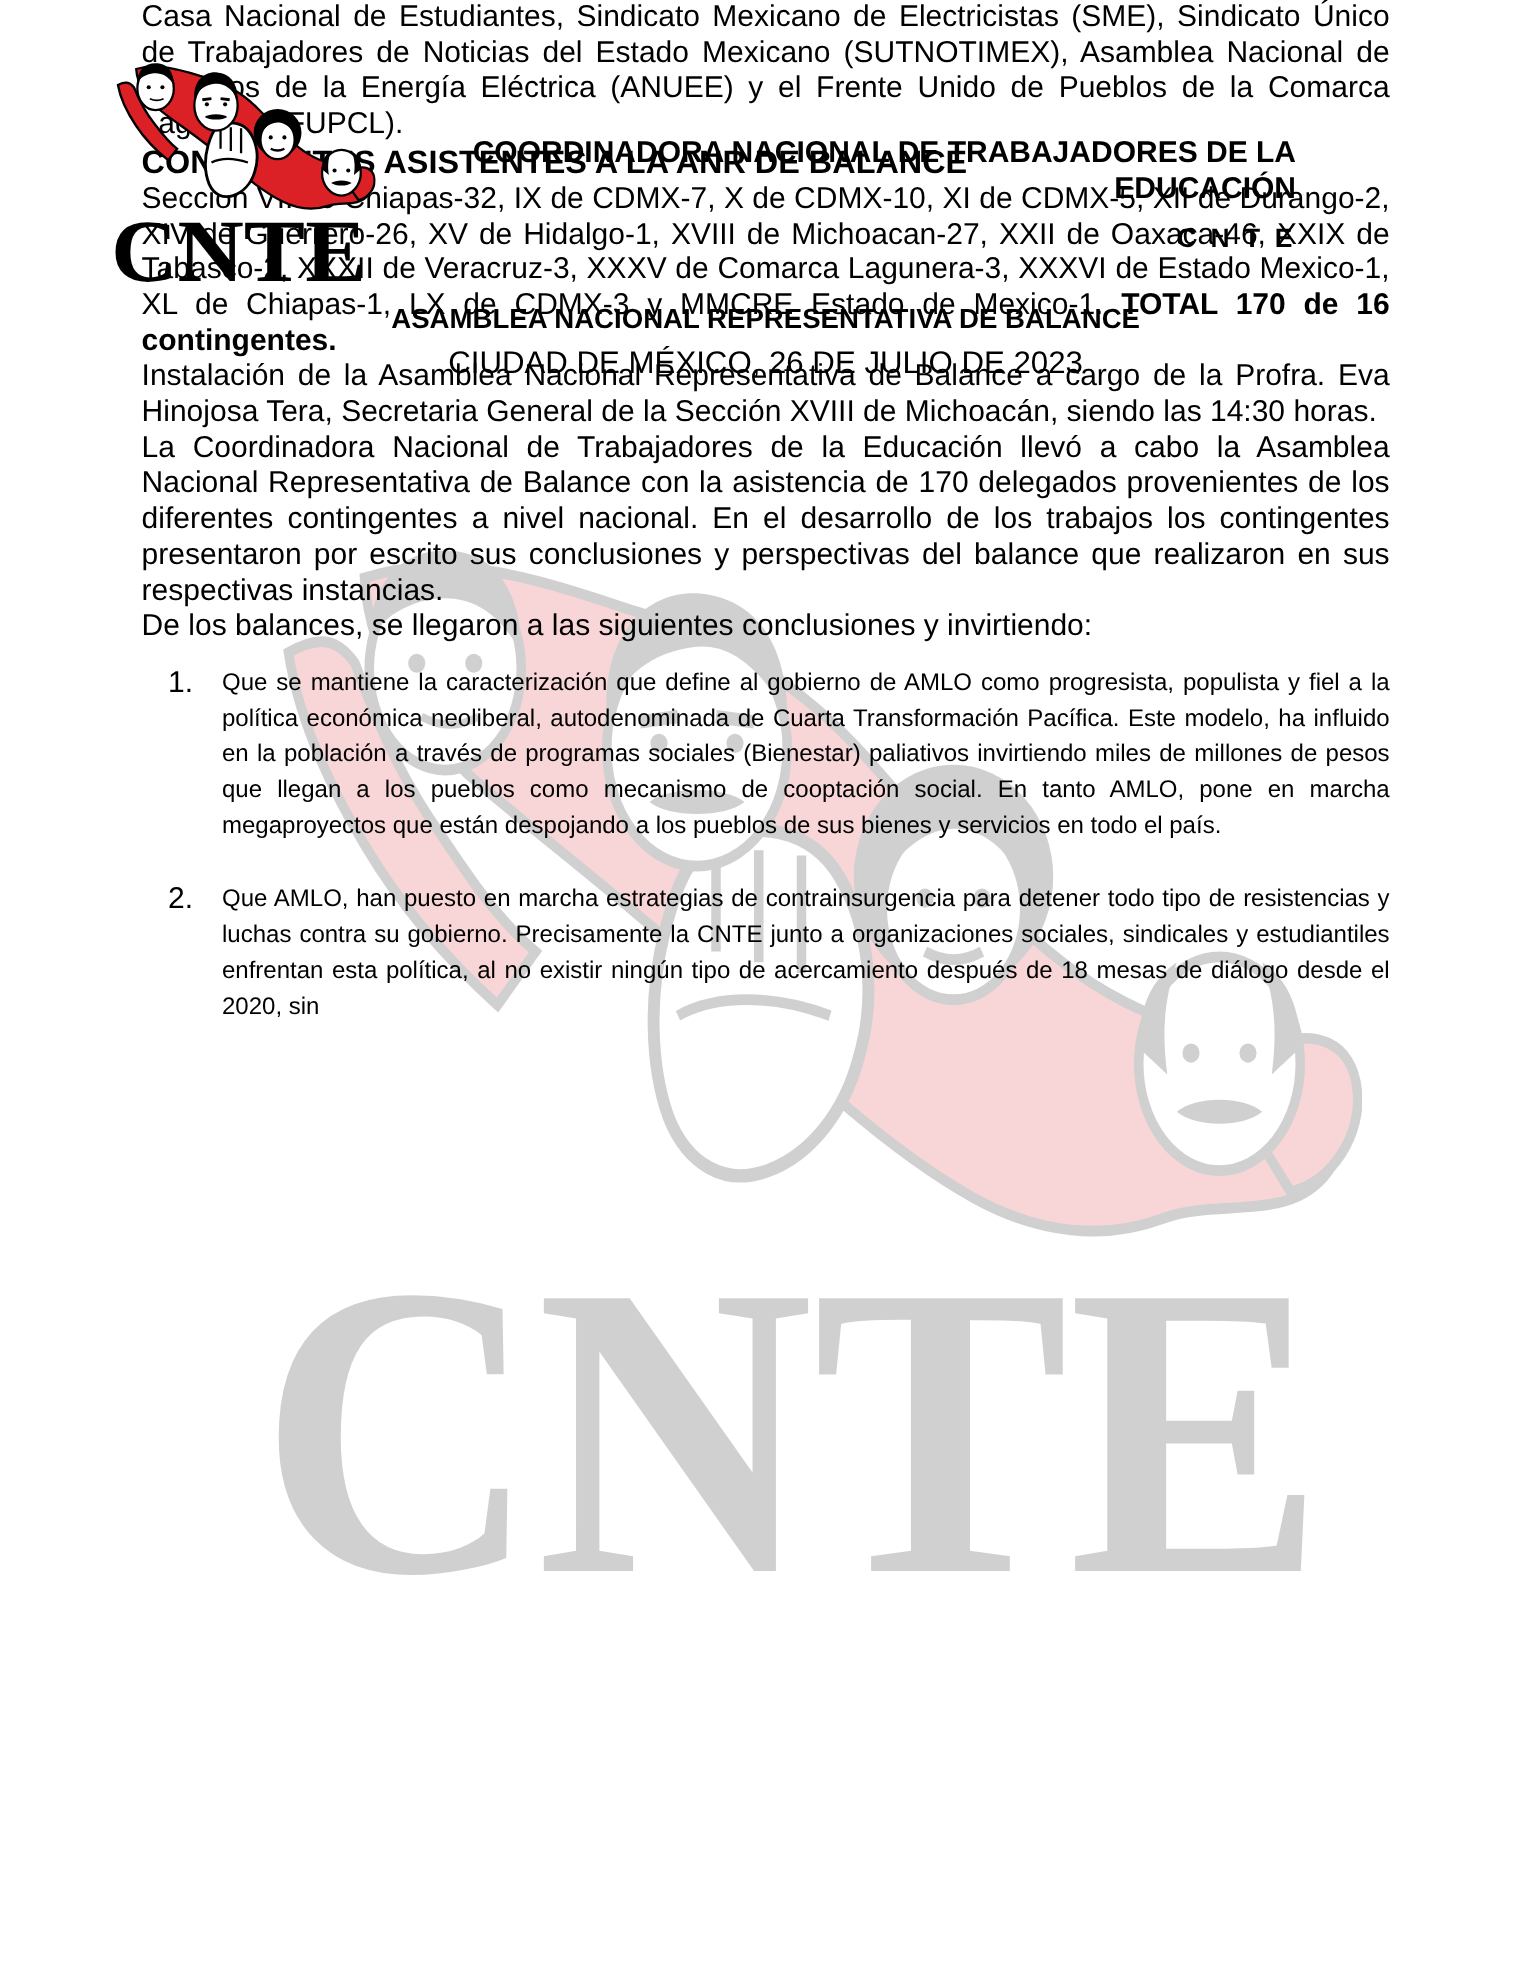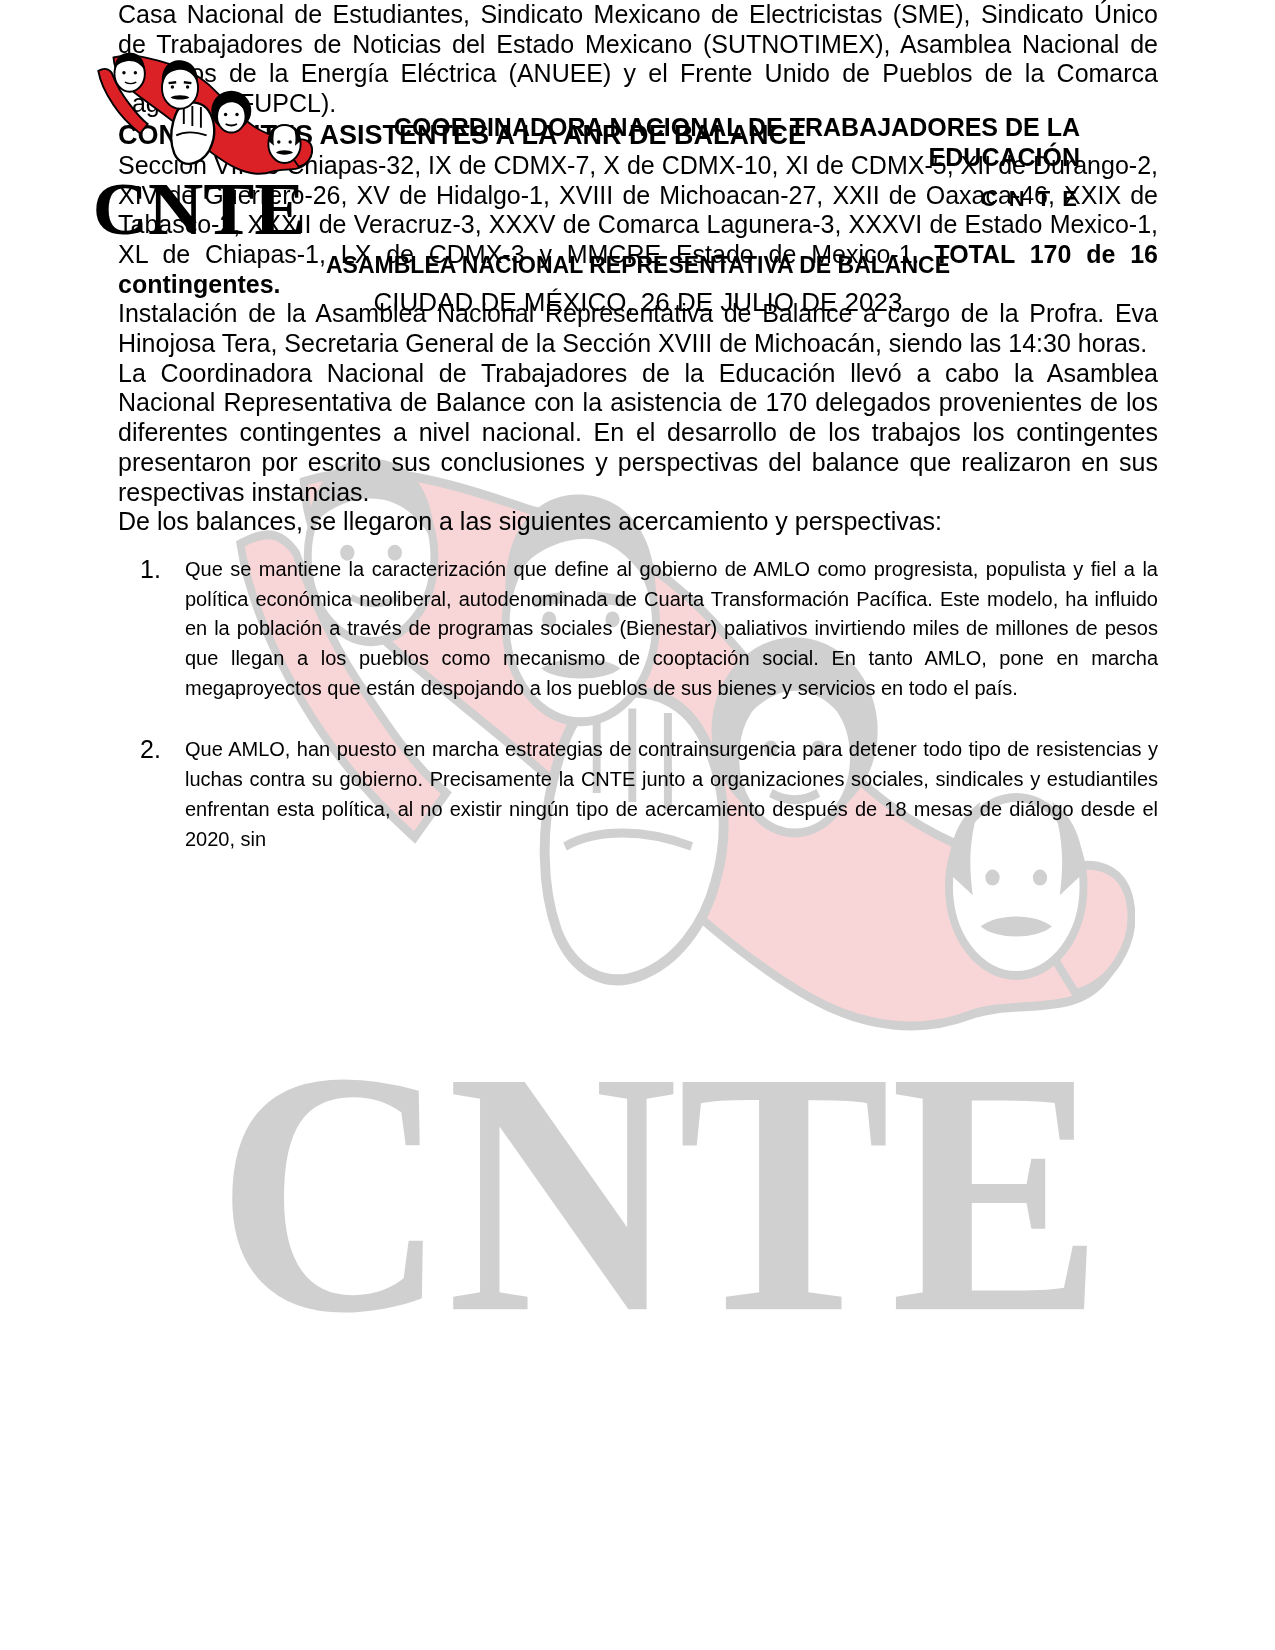--- a/index.html
+++ b/index.html
@@ -192,21 +192,21 @@
 
     <h2 class="h-contingentes">CONTIGENTES ASISTENTES A LA ANR DE BALANCE</h2>
 
     <p class="p-contingentes"><span>Sección VII de Chiapas-32, IX de CDMX-7, X de CDMX-10, XI de CDMX-5, XII de Durango-2, XIV de Guerrero-26, XV de Hidalgo-1, XVIII de Michoacan-27, XXII de Oaxaca-46, XXIX de Tabasco-2, XXXII de Veracruz-3, XXXV de Comarca Lagunera-3, XXXVI de Estado Mexico-1, XL de Chiapas-1, LX de CDMX-3 y MMCRE Estado de Mexico-1. </span><strong>TOTAL 170 de 16 contingentes.</strong></p>
 
     <p class="p-instalacion">Instalación de la Asamblea Nacional Representativa de Balance a cargo de la Profra. Eva Hinojosa Tera, Secretaria General de la Sección XVIII de Michoacán, siendo las 14:30 horas.</p>
 
 
     <p class="p-balance">La Coordinadora Nacional de Trabajadores de la Educación llevó a cabo la Asamblea Nacional Representativa de Balance con la asistencia de 170 delegados provenientes de los diferentes contingentes a nivel nacional. En el desarrollo de los trabajos los contingentes presentaron por escrito sus conclusiones y perspectivas del balance que realizaron en sus respectivas instancias.</p>
 
-    <p class="p-delos">De los balances, se llegaron a las siguientes acercamiento y perspectivas:</p>
+    <p class="p-delos">De los balances, se llegaron a las siguientes conclusiones y invirtiendo:</p>
 
     <div class="list-item item-1">
       <div class="num">1.</div>
       <div class="txt">Que se mantiene la caracterización que define al gobierno de AMLO como progresista, populista y fiel a la política económica neoliberal, autodenominada de Cuarta Transformación Pacífica. Este modelo, ha influido en la población a través de programas sociales (Bienestar) paliativos invirtiendo miles de millones de pesos que llegan a los pueblos como mecanismo de cooptación social. En tanto AMLO, pone en marcha megaproyectos que están despojando a los pueblos de sus bienes y servicios en todo el país.</div>
     </div>
 
     <div class="list-item item-2">
       <div class="num">2.</div>
       <div class="txt">Que AMLO, han puesto en marcha estrategias de contrainsurgencia para detener todo tipo de resistencias y luchas contra su gobierno. Precisamente la CNTE junto a organizaciones sociales, sindicales y estudiantiles enfrentan esta política, al no existir ningún tipo de acercamiento después de 18 mesas de diálogo desde el 2020, sin</div>
     </div>

